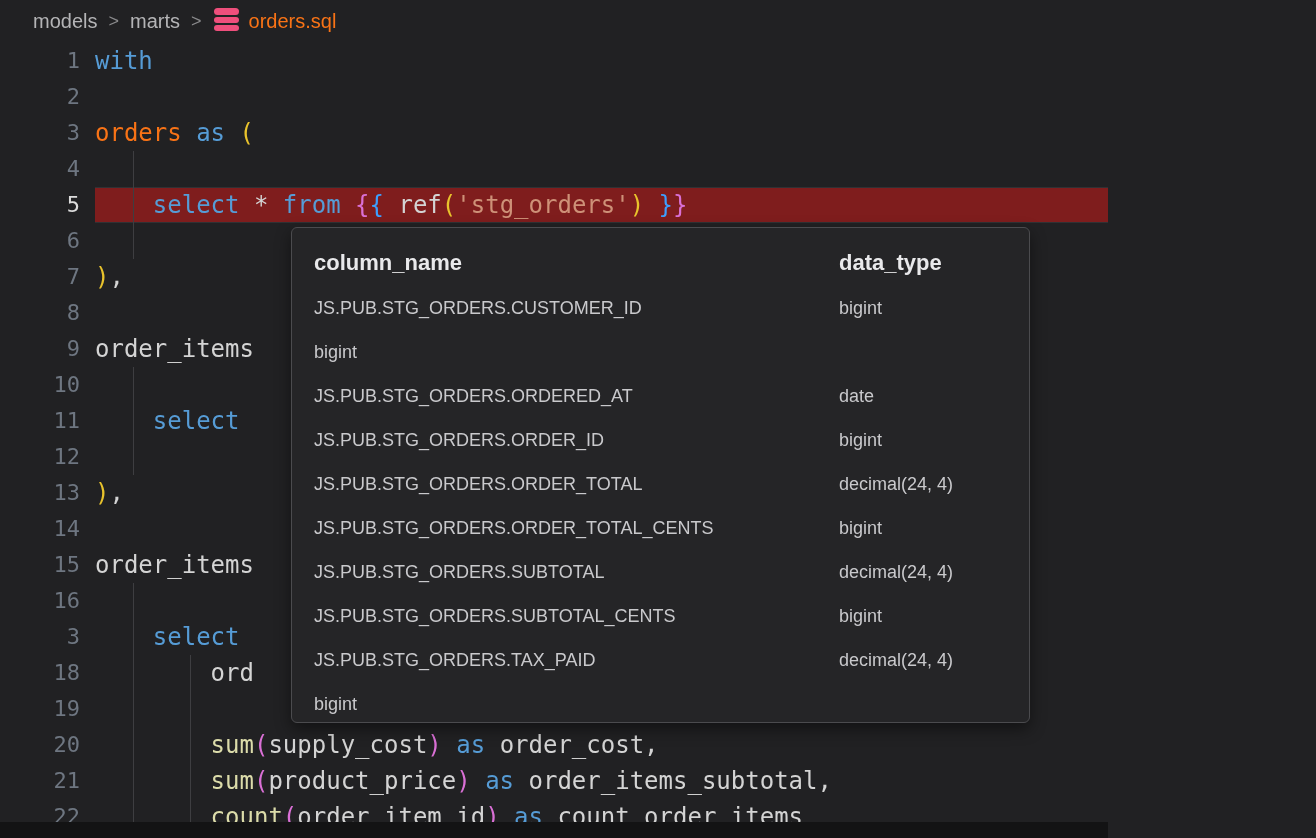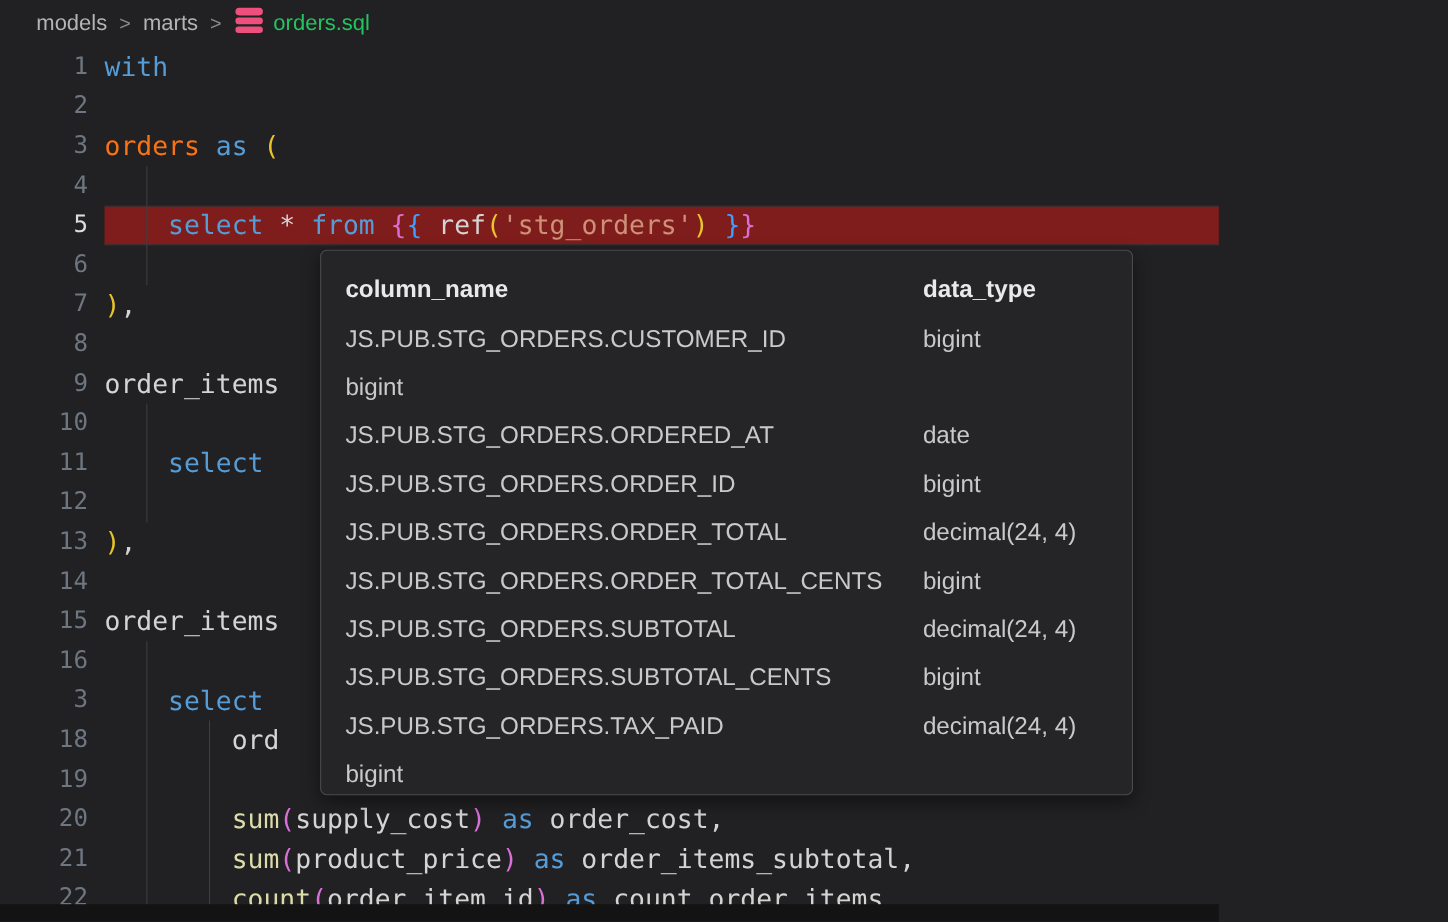--- a/index.html
+++ b/index.html
@@ -8,21 +8,21 @@
     background:#212123;
     font-family:"DejaVu Sans Mono","Liberation Mono",monospace;
   }
   
   .breadcrumb{
     height:43px;display:flex;align-items:center;padding-left:33px;
     font-family:"Liberation Sans",sans-serif;font-size:20px;color:#b4b4b6;
   }
   .breadcrumb .crumb{cursor:default;}
   .breadcrumb .sep{color:#8a8a8c;margin:0 11px;font-size:18px;}
-  .breadcrumb .file{color:#22c55e;margin-left:9px;}
+  .breadcrumb .file{color:#f97316;margin-left:9px;}
   .db-icon{display:inline-block;vertical-align:-3px;}
   
   .code-area{position:absolute;left:0;top:43px;width:1316px;}
   .editor-line{display:flex;height:36px;line-height:36px;font-size:24px;}
   .gutter{
     flex:none;width:95px;box-sizing:border-box;text-align:right;padding-right:15px;
     color:#6e7681;font-size:22px;line-height:36px;
   }
   .editor-line.active .gutter{color:#dcdcdc;}
   .codecell{flex:1;white-space:pre;color:#d4d4d4;}
@@ -37,21 +37,21 @@
     position:absolute;left:291px;top:227px;width:739px;height:496px;box-sizing:border-box;
     background:#252527;border:1px solid #4b4b4e;border-radius:6px;
     box-shadow:0 6px 16px rgba(0,0,0,.45);
     padding:12px 22px 0 22px;
     font-family:"Liberation Sans",sans-serif;color:#cbcbce;z-index:5;
     overflow:hidden;
   }
   .popup-header{display:grid;grid-template-columns:525px 1fr;height:46px;align-items:center;
     font-weight:bold;font-size:22px;color:#e9e9eb;}
   .popup-row{display:grid;grid-template-columns:525px 1fr;height:44px;align-items:center;
-    font-size:22px;color:#c9c9cc;white-space:nowrap;}
+    font-size:18px;color:#c9c9cc;white-space:nowrap;}
   
   .bottom-strip{position:absolute;left:0;top:822px;width:1316px;height:16px;background:#131314;z-index:6;}
 </style>
 </head>
 <body>
 
 <div class="screen">
 
   <div class="breadcrumb">
     <span class="crumb">models</span>

